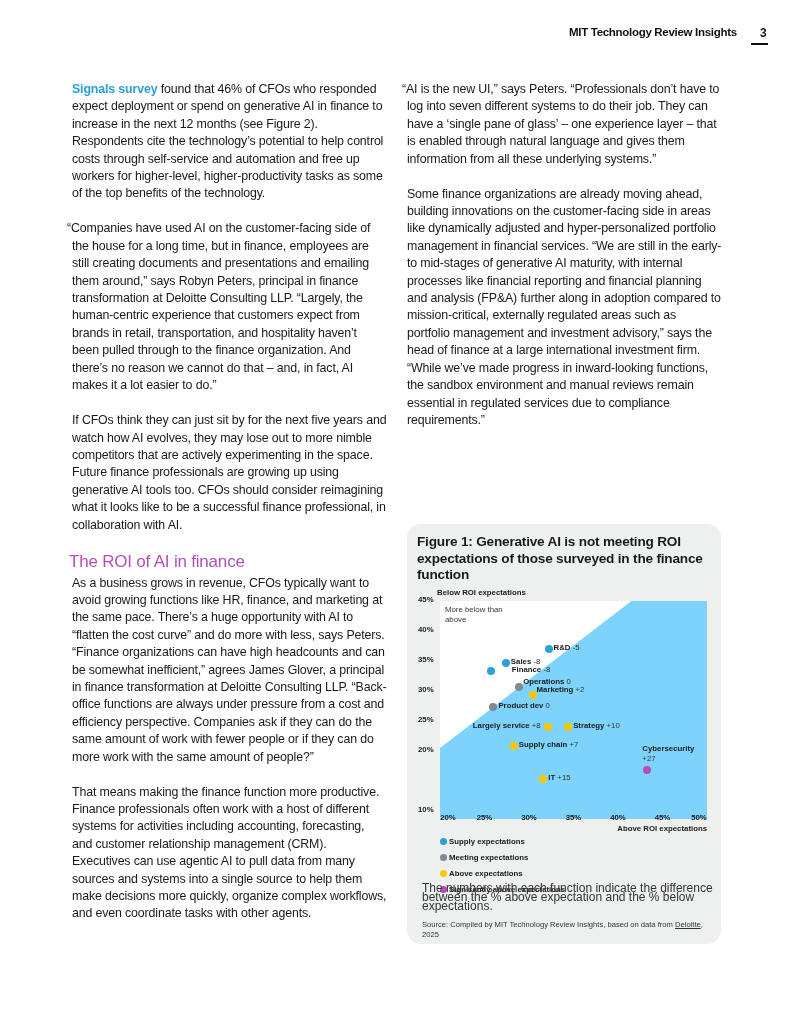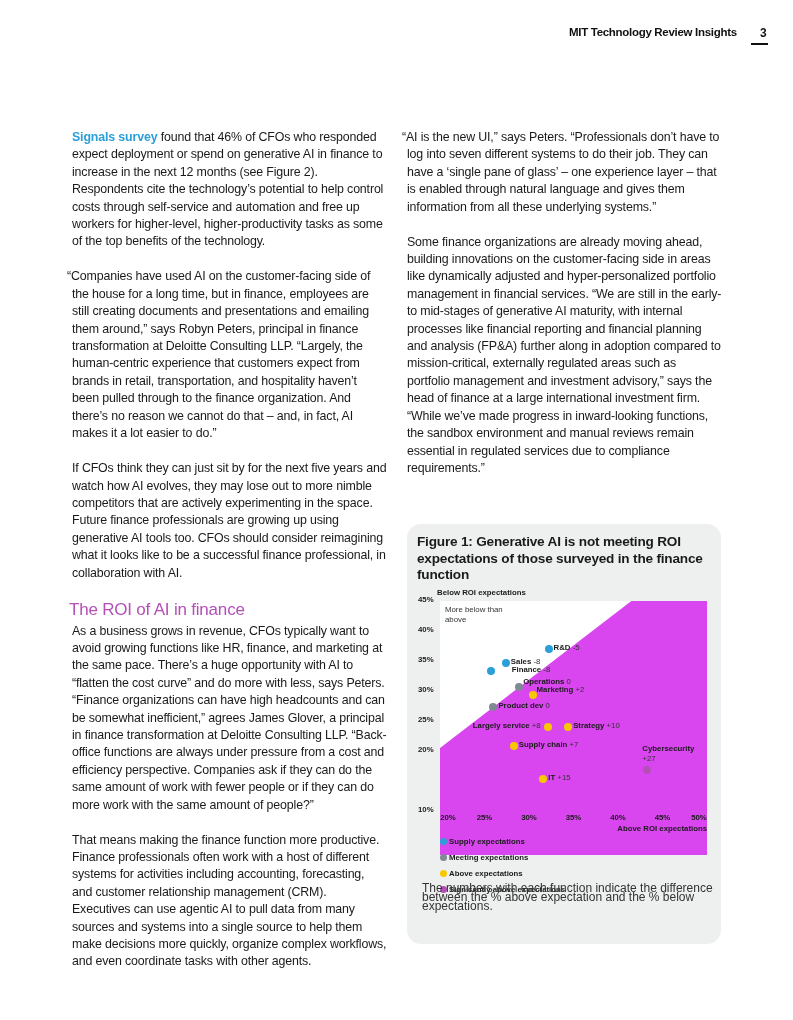--- a/index.html
+++ b/index.html
@@ -3,32 +3,32 @@
 <meta charset="utf-8">
 <style>
   html, body { margin: 0; padding: 0; background: #ffffff; }
   body { width: 793px; height: 1020px; position: relative; overflow: hidden;
          font-family: "Liberation Sans", sans-serif; color: #1a1a1a; }
   .header { position: absolute; top: 26px; left: 0; width: 793px; height: 20px; }
   .pub-name { position: absolute; left: 569px; top: 0; font-size: 11.5px; font-weight: bold; letter-spacing: -0.3px; color: #111; }
   .page-num { position: absolute; left: 760px; top: 0; font-size: 12px; font-weight: bold; color: #111; }
   .page-rule { position: absolute; left: 751px; top: 17px; width: 17px; height: 2px; background: #111; }
 
-  .col { position: absolute; font-size: 12.4px; line-height: 17.4px; color: #1a1a1a; letter-spacing: -0.15px; margin-top: 48px; }
+  .col { position: absolute; font-size: 12.4px; line-height: 17.4px; color: #1a1a1a; letter-spacing: -0.15px; }
   .col-left { left: 72px; top: 81px; width: 315px; }
   .col-right { left: 407px; top: 81px; width: 315px; }
   .para { margin: 0 0 17.6px 0; }
   .para.quote-hang { text-indent: -5px; }
   .link-blue { color: #2a9fd8; font-weight: bold; }
   .section-heading { color: #b44fb8; font-size: 17px; font-weight: normal; margin: 0 0 3px -3px; line-height: 20px; letter-spacing: -0.2px; }
 
   .figure { position: absolute; left: 407px; top: 524px; width: 314px; height: 420px; background: #eeefef; border-radius: 14px; }
   .fig-title { position: absolute; left: 10px; top: 10px; width: 300px; font-size: 13.6px; font-weight: bold; line-height: 16.5px; color: #1a1a1a; letter-spacing: -0.2px; }
   .y-title { position: absolute; left: 14px; top: 64px; font-size: 7.8px; font-weight: bold; color: #1a1a1a; padding-left: 16px; }
-  .plot { position: absolute; left: 33px; top: 77px; width: 267px; height: 254px; background: #d946ef; overflow: hidden; }
+  .plot { position: absolute; left: 33px; top: 77px; width: 267px; height: 218px; background: #7dd3fc; overflow: hidden; }
   .plot svg { position: absolute; left: 0; top: 0; }
   .plot-note { position: absolute; left: 5px; top: 4px; font-size: 7.8px; line-height: 10px; color: #333; width: 60px; }
   .ytick { position: absolute; left: 11px; font-size: 7.8px; font-weight: bold; color: #1a1a1a; }
   .xtick { position: absolute; top: 289px; font-size: 7.8px; font-weight: bold; color: #1a1a1a; transform: translateX(-50%); }
   .x-title { position: absolute; right: 14px; top: 300px; font-size: 7.8px; font-weight: bold; color: #1a1a1a; }
   .dot { position: absolute; width: 8px; height: 8px; border-radius: 50%; transform: translate(-50%, -50%); }
   .pt-label { position: absolute; font-size: 7.8px; color: #1a1a1a; white-space: nowrap; line-height: 10px; }
   .pt-label b { font-weight: bold; }
   .pt-label .v { font-weight: normal; color: #333; }
 
@@ -125,13 +125,14 @@
       <div class="legend-item">
         <span class="legend-dot" style="background: rgb(247, 200, 0);"></span>
         <span>Above expectations</span>
       </div>
       <div class="legend-item">
         <span class="legend-dot" style="background: rgb(180, 79, 184);"></span>
         <span>Signicantly above expectations</span>
       </div>
     </div>
   <div class="fig-note">The numbers with each function indicate the difference between the % above expectation and the % below expectations.</div>
+  <div class="fig-source"><span>Source: Compiled by MIT Technology Review Insights, based on data from </span><span class="src-link">Deloitte</span><span>, 2025</span></div>
 </div>
 
 </body></html>

